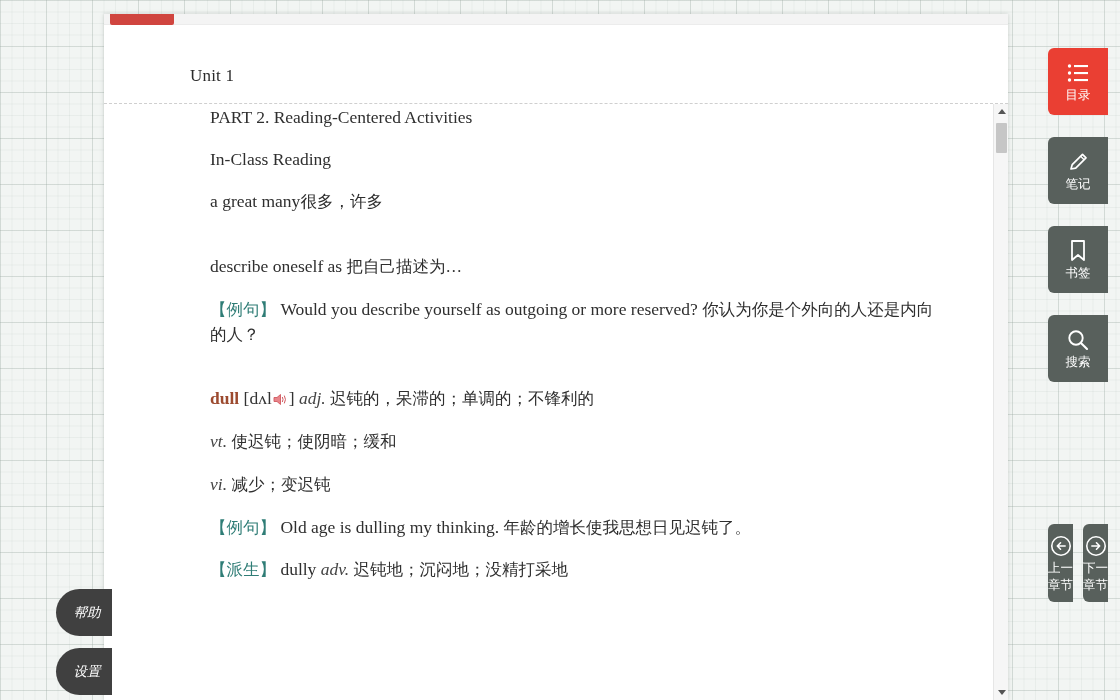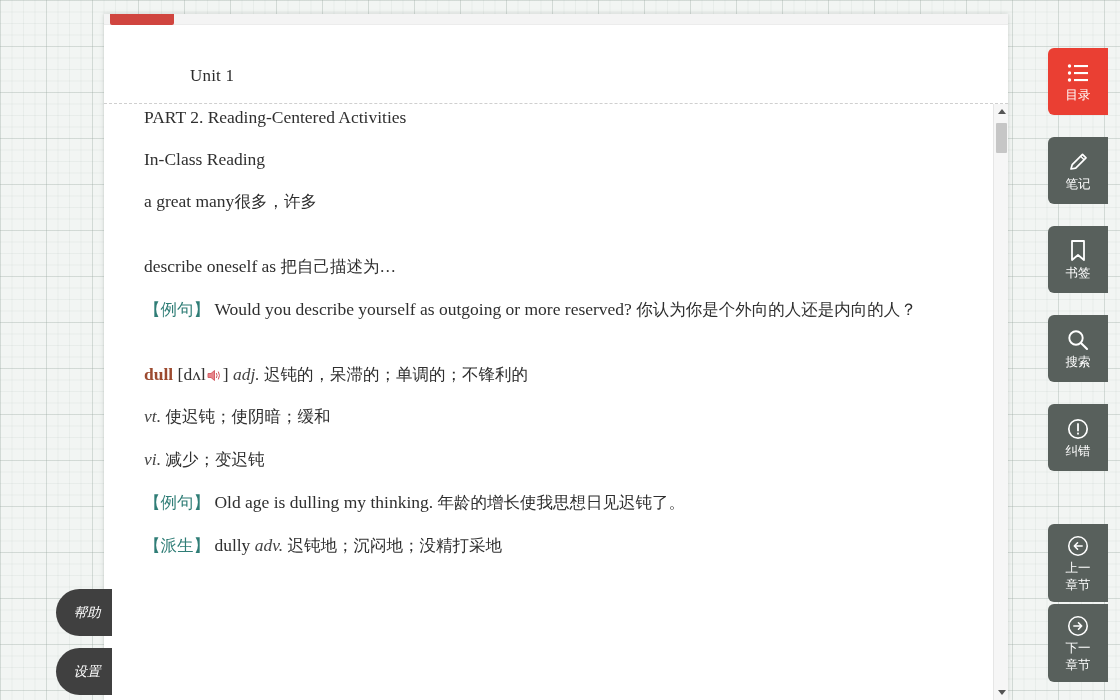--- a/index.html
+++ b/index.html
@@ -89,21 +89,21 @@
     position: absolute;
     left: 0;
     top: 90px;
     width: 904px;
     height: 596px;
     overflow: hidden;
     background: #ffffff;
   }
 
   .content-inner {
-    padding: 0 64px 0 40px;
+    padding: 0 64px 0 106px;
     font-size: 17.5px;
     line-height: 1.38;
     color: #2f2f2f;
   }
 
   .para {
     margin-top: 18px;
     text-align: left;
   }
   .para.first { margin-top: 1px; }
@@ -212,22 +212,22 @@
     align-items: center;
     justify-content: center;
   }
 
   .right-nav {
     position: absolute;
     right: 12px;
     top: 524px;
     width: 60px;
     display: flex;
-    flex-direction: column;
-    gap: 2px;
+    flex-direction: row;
+    gap: 10px;
   }
   .nav-btn {
     width: 60px;
     height: 78px;
     background: #58605c;
     border-radius: 6px 0 0 6px;
     display: flex;
     flex-direction: column;
     align-items: center;
     justify-content: center;
@@ -391,30 +391,20 @@
   <div class="tool-btn">
     <span class="tool-icon">
       <svg width="24" height="24" viewBox="0 0 24 24">
         <circle cx="10" cy="10" r="6.7" fill="none" stroke="#fff" stroke-width="1.9"></circle>
         <path d="M15.2 15.2 L21 21" stroke="#fff" stroke-width="2.1" stroke-linecap="round"></path>
       </svg>
     </span>
     <span class="tool-label">搜索</span>
   </div>
 
-  <div class="tool-btn">
-    <span class="tool-icon">
-      <svg width="24" height="24" viewBox="0 0 24 24">
-        <circle cx="12" cy="12" r="9.2" fill="none" stroke="#fff" stroke-width="1.7"></circle>
-        <rect x="11.1" y="6.3" width="1.8" height="8" fill="#fff"></rect>
-        <rect x="11.1" y="15.6" width="1.8" height="1.9" fill="#fff"></rect>
-      </svg>
-    </span>
-    <span class="tool-label">纠错</span>
-  </div>
 
 </div>
 
 <div class="right-nav">
 
   <div class="nav-btn">
     <span class="tool-icon">
       <svg width="26" height="26" viewBox="0 0 26 26">
         <circle cx="13" cy="13" r="10" fill="none" stroke="#fff" stroke-width="1.7"></circle>
         <path d="M17.5 13 L9 13 M12.5 9.5 L9 13 L12.5 16.5" fill="none" stroke="#fff" stroke-width="1.7" stroke-linecap="round" stroke-linejoin="round"></path>

